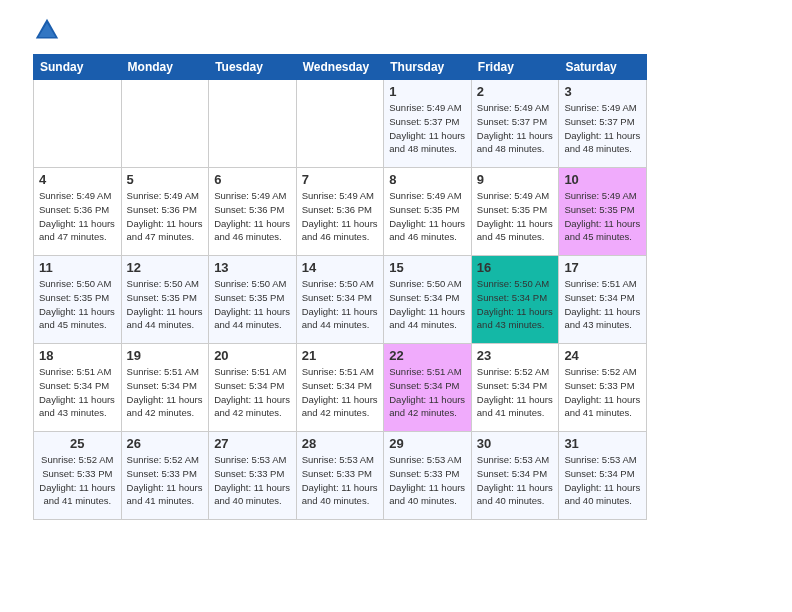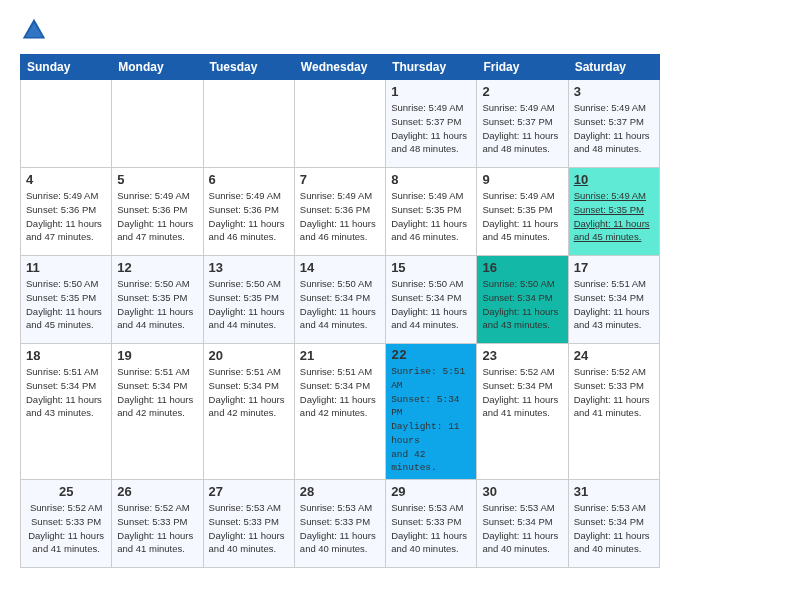--- a/index.html
+++ b/index.html
@@ -6,21 +6,21 @@
     body {
       width: 792px;
       height: 612px;
       font-family: Arial, sans-serif;
       background: #fff;
       overflow: hidden;
     }
     .page {
       width: 680px;
       height: 612px;
-      padding: 16px 20px;
+      padding: 16px 33px;
     }
     .header {
       display: flex;
       justify-content: space-between;
       align-items: flex-start;
       margin-bottom: 10px;
     }
     .logo {
       display: flex;
       align-items: center;
@@ -168,21 +168,21 @@
             <div class="day-detail">Sunrise: 5:49 AM<br>Sunset: 5:36 PM<br>Daylight: 11 hours<br>and 46 minutes.</div>
           </td>
           <td style="background-color: rgb(255, 255, 255);">
             <span class="day-number">8</span>
             <div class="day-detail">Sunrise: 5:49 AM<br>Sunset: 5:35 PM<br>Daylight: 11 hours<br>and 46 minutes.</div>
           </td>
           <td style="background-color: rgb(255, 255, 255);">
             <span class="day-number">9</span>
             <div class="day-detail">Sunrise: 5:49 AM<br>Sunset: 5:35 PM<br>Daylight: 11 hours<br>and 45 minutes.</div>
           </td>
-          <td style="background-color: #5eead4; text-decoration: underline;">
+          <td style="background-color: #f0abfc;">
             <span class="day-number">10</span>
             <div class="day-detail">Sunrise: 5:49 AM<br>Sunset: 5:35 PM<br>Daylight: 11 hours<br>and 45 minutes.</div>
           </td>
         </tr>
         <tr>
           <td style="background-color: rgb(245, 248, 255); margin-left: 37px;">
             <span class="day-number">11</span>
             <div class="day-detail">Sunrise: 5:50 AM<br>Sunset: 5:35 PM<br>Daylight: 11 hours<br>and 45 minutes.</div>
           </td>
           <td style="background-color: rgb(245, 248, 255);">
@@ -220,21 +220,21 @@
             <div class="day-detail">Sunrise: 5:51 AM<br>Sunset: 5:34 PM<br>Daylight: 11 hours<br>and 42 minutes.</div>
           </td>
           <td style="background-color: rgb(255, 255, 255); margin-top: 48px;">
             <span class="day-number">20</span>
             <div class="day-detail">Sunrise: 5:51 AM<br>Sunset: 5:34 PM<br>Daylight: 11 hours<br>and 42 minutes.</div>
           </td>
           <td style="background-color: rgb(255, 255, 255);">
             <span class="day-number">21</span>
             <div class="day-detail">Sunrise: 5:51 AM<br>Sunset: 5:34 PM<br>Daylight: 11 hours<br>and 42 minutes.</div>
           </td>
-          <td style="background-color: #0ea5e9; font-family: Liberation Mono, monospace;">
+          <td style="background-color: #f0abfc;">
             <span class="day-number">22</span>
             <div class="day-detail">Sunrise: 5:51 AM<br>Sunset: 5:34 PM<br>Daylight: 11 hours<br>and 42 minutes.</div>
           </td>
           <td style="background-color: rgb(255, 255, 255);">
             <span class="day-number">23</span>
             <div class="day-detail">Sunrise: 5:52 AM<br>Sunset: 5:34 PM<br>Daylight: 11 hours<br>and 41 minutes.</div>
           </td>
           <td style="background-color: rgb(255, 255, 255);">
             <span class="day-number">24</span>
             <div class="day-detail">Sunrise: 5:52 AM<br>Sunset: 5:33 PM<br>Daylight: 11 hours<br>and 41 minutes.</div>

